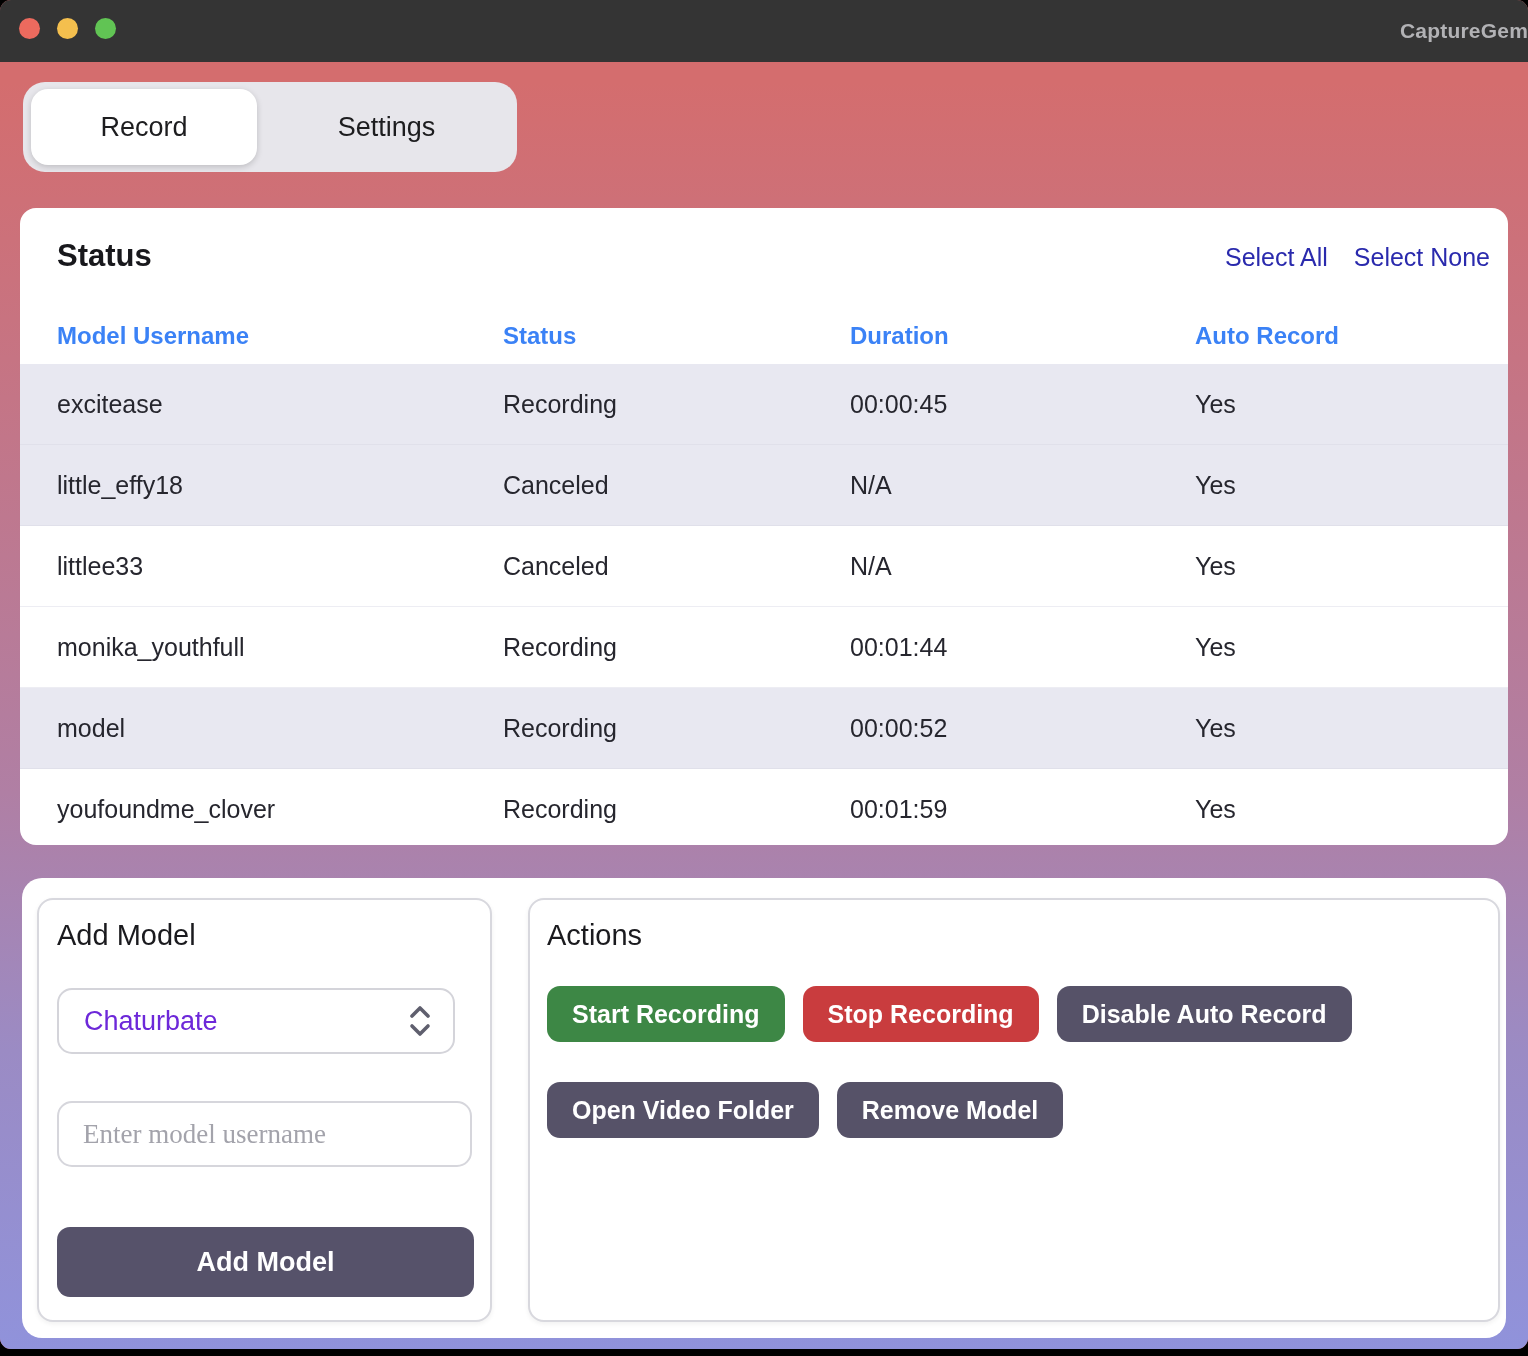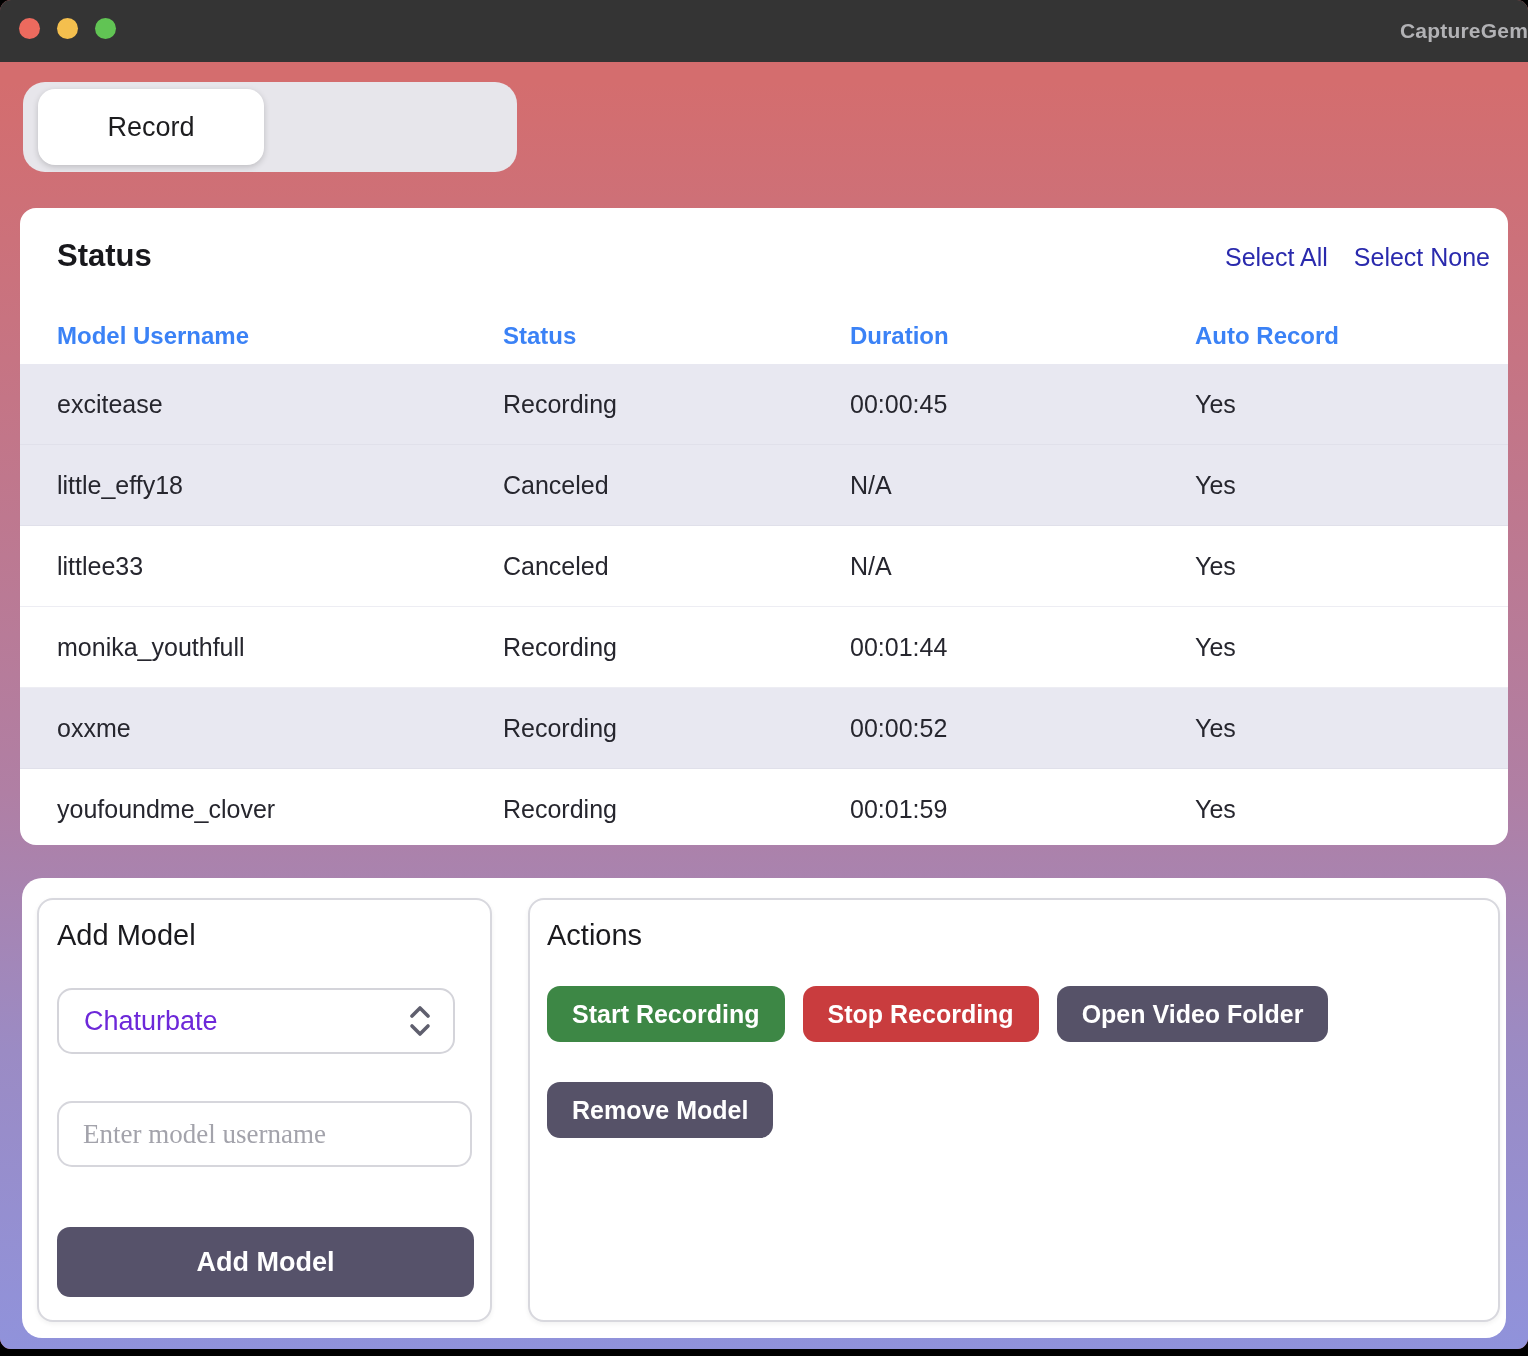--- a/index.html
+++ b/index.html
@@ -12,21 +12,21 @@
   .light{width:21px;height:21px;border-radius:50%;border:none;padding:0;cursor:default;}
   .light.red{background:#ec6a5e;}
   .light.yellow{background:#f4bf4e;}
   .light.green{background:#61c454;}
   .win-title{color:#b2b2b5;font-size:21px;font-weight:bold;letter-spacing:.2px;}
 
   
   .content{height:1292px;background:linear-gradient(180deg,#d46d6e 0%,#b07fa4 55%,#9b8bc4 75%,#8f93dd 100%);}
 
   
-  .tabbar{margin:20px 0 0 23px;width:494px;height:90px;background:#e7e6eb;border-radius:22px;display:flex;align-items:center;padding:8px;box-sizing:border-box;}
+  .tabbar{margin:20px 0 0 23px;width:494px;height:90px;background:#e7e6eb;border-radius:22px;display:flex;align-items:center;padding:1px;box-sizing:border-box;}
   .tab{height:76px;border-radius:17px;display:flex;align-items:center;justify-content:center;font-size:27px;color:#1d1d1f;cursor:pointer;}
   .tab.active{background:#ffffff;width:226px;margin-left:7px;box-shadow:0 2px 6px rgba(0,0,0,.18);}
   .tab.inactive{flex:1;}
 
   
   .status-card{margin:36px 20px 0 20px;height:637px;background:#fff;border-radius:16px;overflow:hidden;box-sizing:border-box;padding-top:30px;}
   .status-head{display:flex;align-items:baseline;justify-content:space-between;padding:0 18px 0 37px;height:42px;}
   .status-title{font-size:31px;font-weight:600;color:#18181c;}
   .sel-links{display:flex;gap:26px;}
   .sel-link{font-size:25px;color:#2a2aad;cursor:pointer;background:none;border:none;padding:0;font-family:inherit;}
@@ -72,20 +72,21 @@
       <button class="light yellow"></button>
       <button class="light green"></button>
     </div>
     <span class="win-title">CaptureGem</span>
   </div>
 
   <div class="content">
 
     <div class="tabbar">
       <div class="tab active">Record</div>
+      <div class="tab inactive">Settings</div>
     </div>
 
     <div class="status-card">
       <div class="status-head">
         <span class="status-title">Status</span>
         <span class="sel-links">
           <button class="sel-link">Select All</button>
           <button class="sel-link">Select None</button>
         </span>
       </div>
@@ -115,21 +116,21 @@
         <div class="cell">N/A</div>
         <div class="cell">Yes</div>
       </div>
       <div class="tgrid trow">
         <div class="cell c0">monika_youthfull</div>
         <div class="cell">Recording</div>
         <div class="cell">00:01:44</div>
         <div class="cell">Yes</div>
       </div>
       <div class="tgrid trow selected">
-        <div class="cell c0">oxxme</div>
+        <div class="cell c0">model</div>
         <div class="cell">Recording</div>
         <div class="cell">00:00:52</div>
         <div class="cell">Yes</div>
       </div>
       <div class="tgrid trow">
         <div class="cell c0">youfoundme_clover</div>
         <div class="cell">Recording</div>
         <div class="cell">00:01:59</div>
         <div class="cell">Yes</div>
       </div>
@@ -151,20 +152,21 @@
         <input class="username-input" type="text" placeholder="Enter model username" style="">
 
         <button class="add-btn">Add Model</button>
       </div>
 
       <div class="sub-card actions-card">
         <div class="sub-title">Actions</div>
         <div class="actions-btns">
           <button class="act-btn green">Start Recording</button>
           <button class="act-btn red">Stop Recording</button>
+          <button class="act-btn slate">Disable Auto Record</button>
           <button class="act-btn slate">Open Video Folder</button>
           <button class="act-btn slate">Remove Model</button>
         </div>
       </div>
 
     </div>
   </div>
 </div>
 
 </body></html>

